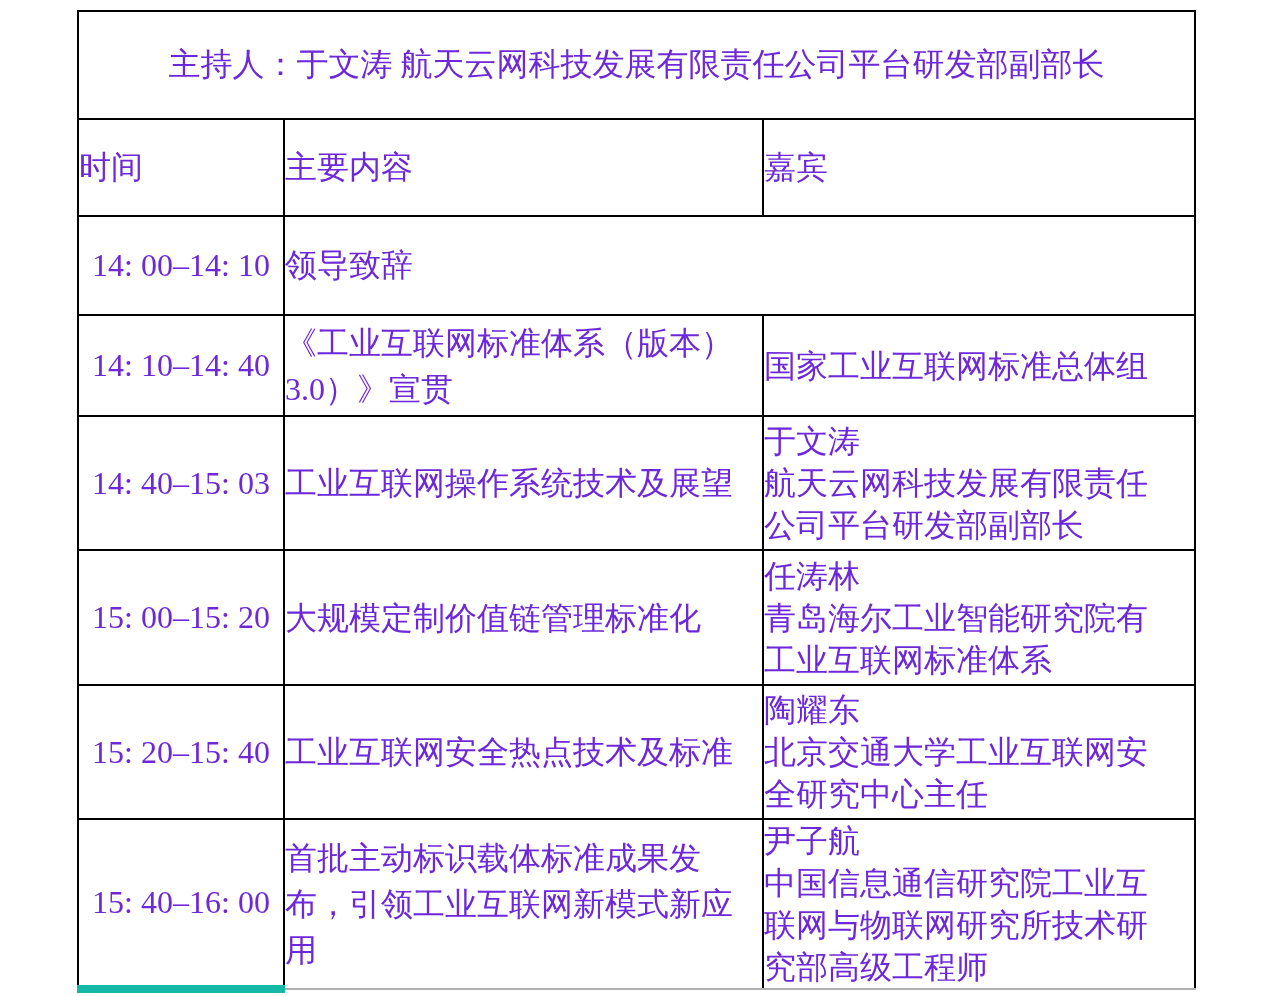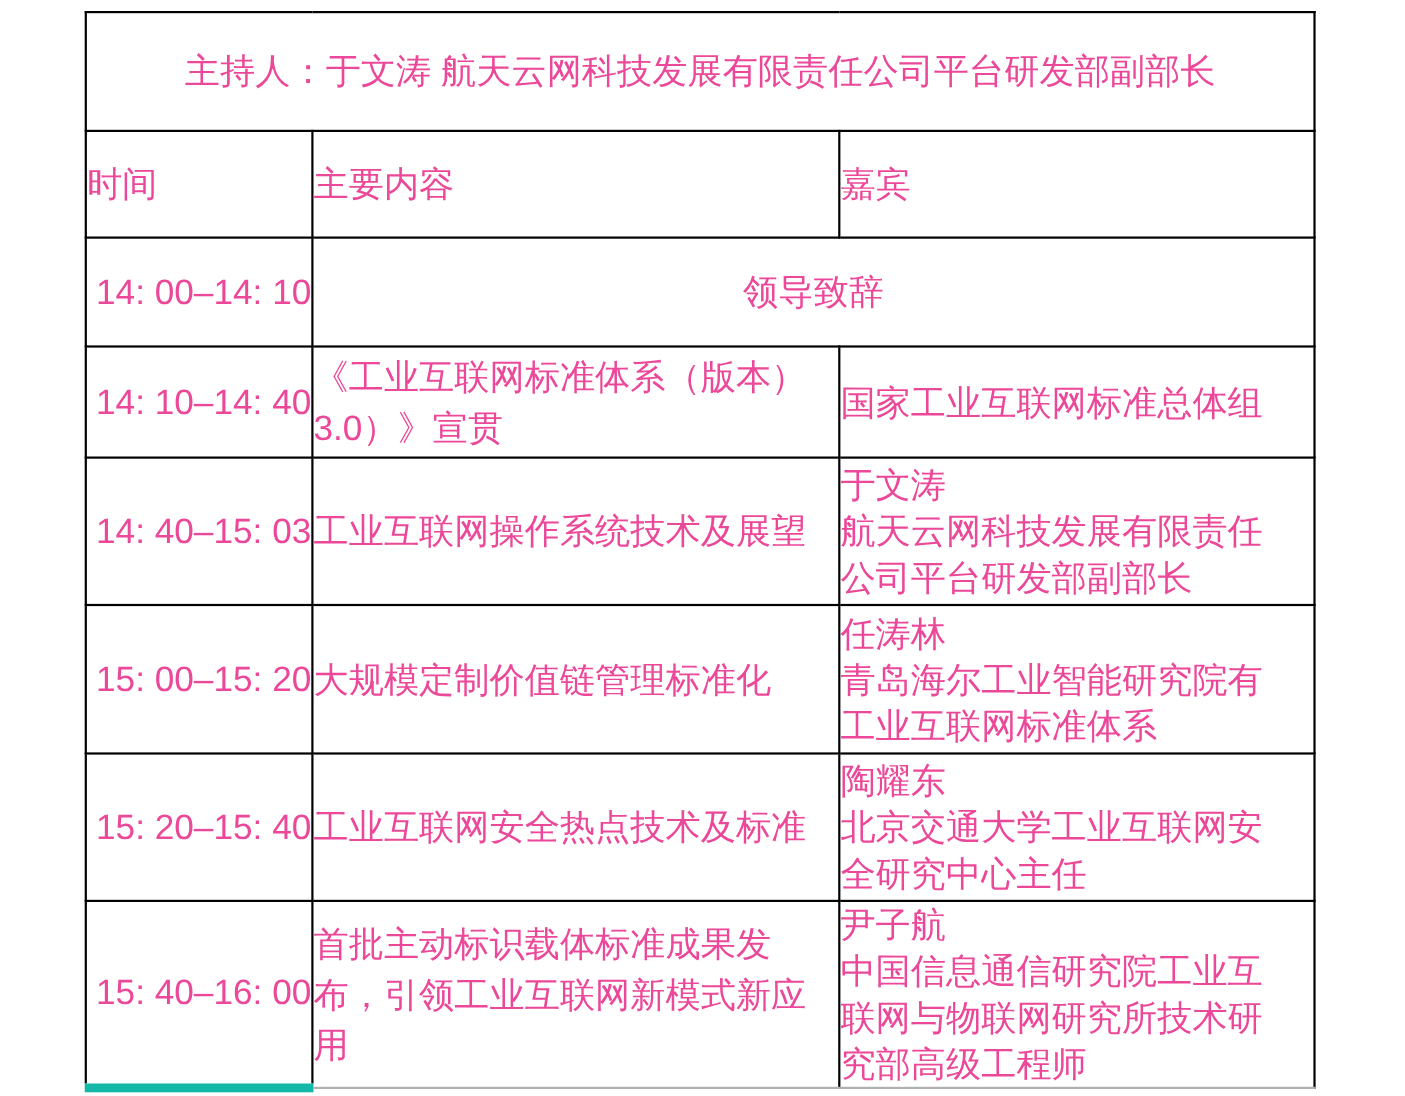--- a/index.html
+++ b/index.html
@@ -6,22 +6,22 @@
     margin: 0;
     padding: 0;
     background: #ffffff;
   }
   .page {
     position: relative;
     width: 1277px;
     height: 996px;
     background: #ffffff;
     overflow: hidden;
-    font-family: Liberation Sans, sans-serif;
-    color: #ec4899;
+    font-family: Liberation Serif, serif;
+    color: #6d28d9;
   }
   table.agenda {
     position: absolute;
     left: 77px;
     top: 10px;
     width: 1117px;
     border-collapse: collapse;
     table-layout: fixed;
   }
   table.agenda td, table.agenda th {
@@ -42,32 +42,32 @@
   .r6 { height: 167px; }
   td.host-cell {
     text-align: center;
     font-weight: bold;
   }
   th.head-cell {
     text-align: left;
     font-weight: bold;
   }
   td.time-cell {
-    text-align: right;
+    text-align: center;
     white-space: nowrap;
   }
   td.content-cell {
     text-align: left;
     padding-left: 18px;
     padding-right: 6px;
     white-space: pre-line;
     line-height: 46px;
   }
   td.content-merged {
-    text-align: center;
+    text-align: left;
     white-space: pre-line;
   }
   td.guest-cell {
     text-align: left;
     padding-left: 16px;
     padding-right: 4px;
     white-space: pre-line;
     line-height: 42px;
     margin-left: 47px;
   }

